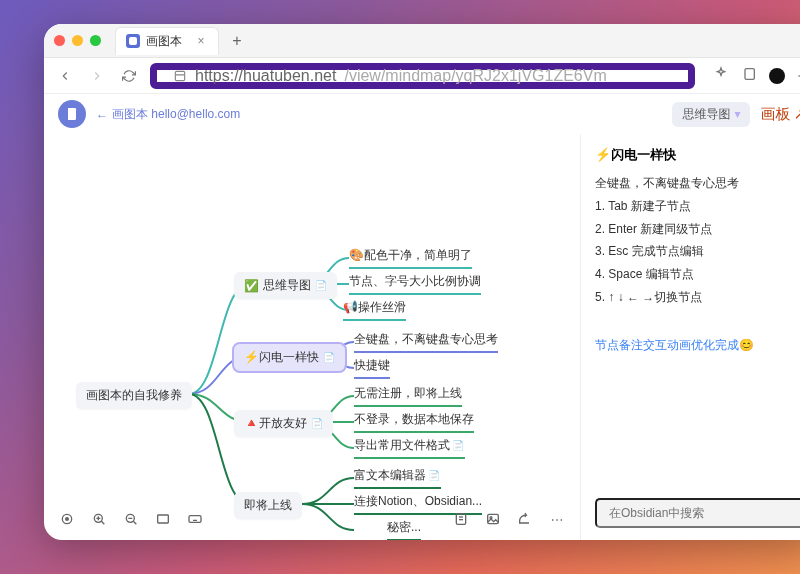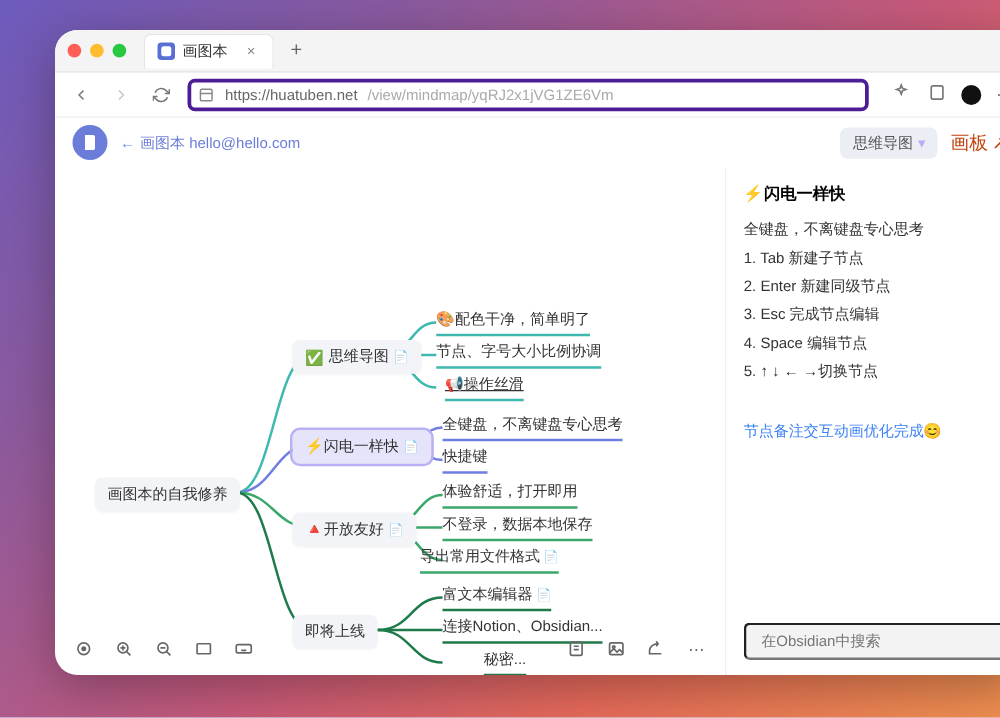--- a/index.html
+++ b/index.html
@@ -32,21 +32,21 @@
   .favicon::after{content:"";position:absolute;inset:3px;border-radius:2px;background:#fff;}
   .tabclose{width:14px;text-align:center;color:#888;margin-left:6px;}
   .plus{width:20px;height:20px;display:flex;align-items:center;justify-content:center;color:#666;font-size:16px;}
   
   .addr {
     height: 36px; display:flex; align-items:center; gap:10px; padding:0 10px; border-bottom:1px solid #eee;
   }
   .navbtn{width:22px;height:22px;display:flex;align-items:center;justify-content:center;color:#777;}
   .urlfield{
     flex:1;display:flex;align-items:center;gap:8px;
-    border:3px solid #4c1d95;border-radius:6px;height:26px;padding:0 5px;color:#666;font-size:12px;
+    border:7px solid #4c1d95;border-radius:6px;height:26px;padding:0 16px;color:#666;font-size:16px;
   }
   .right-icons{display:flex;align-items:center;gap:12px;margin-left:8px;}
   .ricon{color:#777;}
   .black-dot{width:16px;height:16px;border-radius:50%;background:#111;display:inline-block;}
   
   .app { flex:1; display:flex; flex-direction:column; overflow:hidden; }
   .apphdr{height:40px;display:flex;align-items:center;padding:0 14px;gap:10px;}
   .logo{width:28px;height:28px;border-radius:50%;background:#6b7dd8;display:flex;align-items:center;justify-content:center;color:#fff;font-size:14px;}
   .back{color:#6b7dd8;font-size:12px;display:flex;align-items:center;gap:4px;}
   .spacer{flex:1;}
@@ -199,36 +199,36 @@
             <span>画图本的自我修养</span>
           </div>
 
           <div class="node" style="left:190px;top:138px;">
             <span>✅</span>
               <span>思维导图</span>
               <span class="docicon">📄</span>
           </div>
           <div class="leaf c1" style="left:305px;top:139px;"><span>节点、字号大小比例协调</span></div>
           <div class="leaf c1" style="left:305px;top:113px;"><span>🎨配色干净，简单明了</span></div>
-          <div class="leaf c1" style="left:312px;top:165px;text-decoration:underline;"><span>📢操作丝滑</span></div>
+          <div class="leaf c1" style="left:299px;top:165px;"><span>📢操作丝滑</span></div>
 
           <div class="node sel" style="left:190px;top:210px;">
             <span>⚡闪电一样快</span>
               <span class="docicon">📄</span>
           </div>
           <div class="leaf c2" style="left:310px;top:197px;"><span>全键盘，不离键盘专心思考</span></div>
           <div class="leaf c2" style="left:310px;top:223px;"><span>快捷键</span></div>
 
           <div class="node" style="left:190px;top:276px;">
             <span>🔺开放友好</span>
               <span class="docicon">📄</span>
           </div>
-          <div class="leaf c3" style="left:310px;top:251px;"><span>体验舒适，打开即用</span></div>
+          <div class="leaf c3" style="left:310px;top:251px;"><span>无需注册，即将上线</span></div>
           <div class="leaf c3" style="left:310px;top:277px;"><span>不登录，数据本地保存</span></div>
-          <div class="leaf c3" style="left:292px;top:303px;"><span>导出常用文件格式</span><span class="docicon"> 📄</span></div>
+          <div class="leaf c3" style="left:310px;top:303px;"><span>导出常用文件格式</span><span class="docicon"> 📄</span></div>
 
           <div class="node" style="left:190px;top:358px;">
             <span>即将上线</span>
           </div>
           <div class="leaf c4" style="left:310px;top:333px;"><span>富文本编辑器</span><span class="docicon"> 📄</span></div>
           <div class="leaf c4" style="left:310px;top:359px;"><span>连接Notion、Obsidian...</span></div>
           <div class="leaf c4" style="left:310px;top:385px;margin-left:33px;"><span>秘密...</span></div>
 
           <div class="tbar">
             <div class="tbtn">

